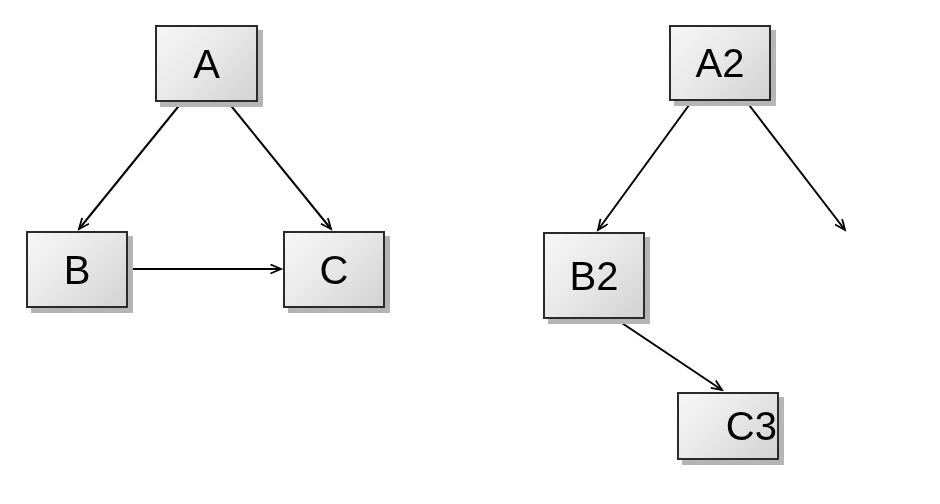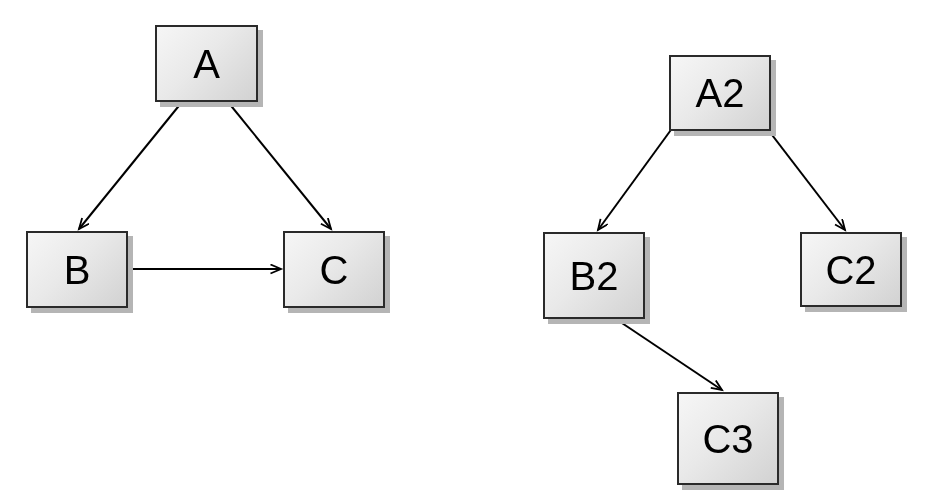--- a/index.html
+++ b/index.html
@@ -82,26 +82,23 @@
   <div class="node-layer">
       <div class="node" style="left: 155px; top: 25px; width: 103px; height: 77px;">
         <span class="node-label">A</span>
       </div>
       <div class="node" style="left: 26px; top: 231px; width: 102px; height: 77px;">
         <span class="node-label">B</span>
       </div>
       <div class="node" style="left: 283px; top: 231px; width: 102px; height: 77px;">
         <span class="node-label">C</span>
       </div>
-      <div class="node" style="left: 669px; top: 25px; width: 102px; height: 76px; margin-top: 30px;">
+      <div class="node" style="left: 669px; top: 25px; width: 102px; height: 76px;">
         <span class="node-label">A2</span>
       </div>
       <div class="node" style="left: 543px; top: 232px; width: 102px; height: 87px;">
         <span class="node-label">B2</span>
       </div>
-      <div class="node" style="left: 800px; top: 232px; width: 102px; height: 75px;">
-        <span class="node-label">C2</span>
-      </div>
-      <div class="node" style="left: 677px; top: 392px; width: 102px; height: 93px;">
+      <div class="node" style="left: 677px; top: 392px; width: 102px; height: 68px; justify-content: flex-end;">
         <span class="node-label">C3</span>
       </div>
     </div>
 </div>
 
 </body></html>

